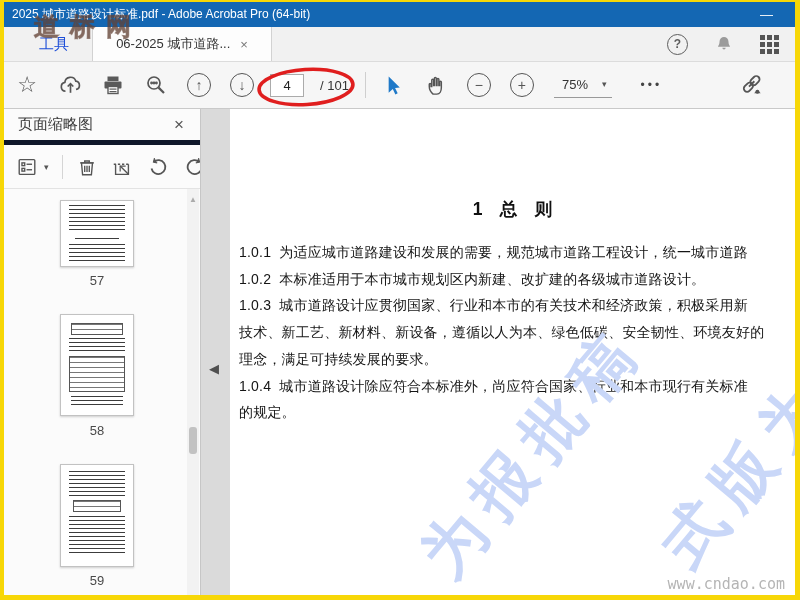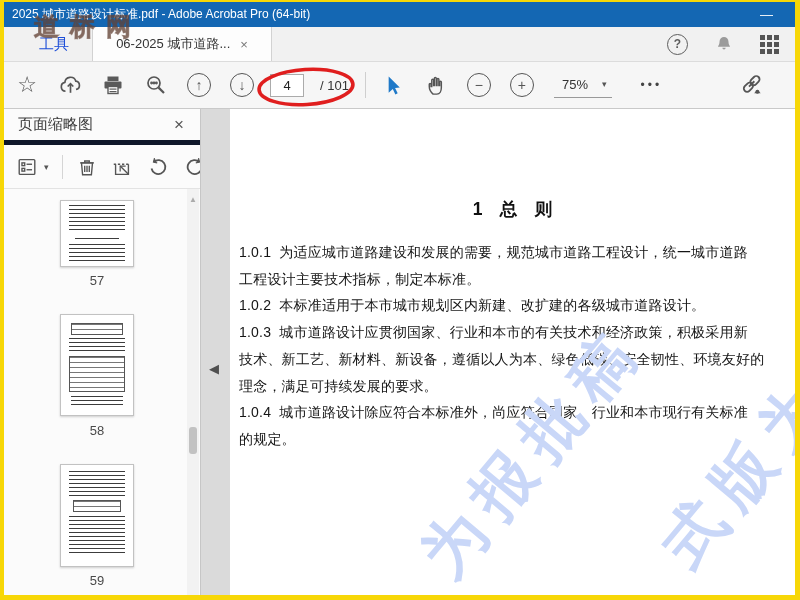--- a/index.html
+++ b/index.html
@@ -263,27 +263,27 @@
         </div>
       </div>
     </div>
 
     <div class="docarea">
       <span class="collapse">◀</span>
       <div class="page">
         <div class="doc-heading">1　总　则</div>
         <div class="doc-lines">
           <div class="doc-line">1.0.1  为适应城市道路建设和发展的需要，规范城市道路工程设计，统一城市道路</div>
-          <div class="doc-line">工程设计主要技术指标，制定本标准。</div>
           <div class="doc-line">1.0.2  本标准适用于本市城市规划区内新建、改扩建的各级城市道路设计。</div>
           <div class="doc-line">1.0.3  城市道路设计应贯彻国家、行业和本市的有关技术和经济政策，积极采用新</div>
           <div class="doc-line">技术、新工艺、新材料、新设备，遵循以人为本、绿色低碳、安全韧性、环境友好的</div>
           <div class="doc-line">理念，满足可持续发展的要求。</div>
           <div class="doc-line">1.0.4  城市道路设计除应符合本标准外，尚应符合国家、行业和本市现行有关标准</div>
           <div class="doc-line">的规定。</div>
         </div>
         <div class="wm wm-a">为报批稿</div>
         <div class="wm wm-b">式版为准</div>
+        <div class="site-url">www.cndao.com</div>
       </div>
     </div>
 
   </div>
 </div>
 
 </body></html>

